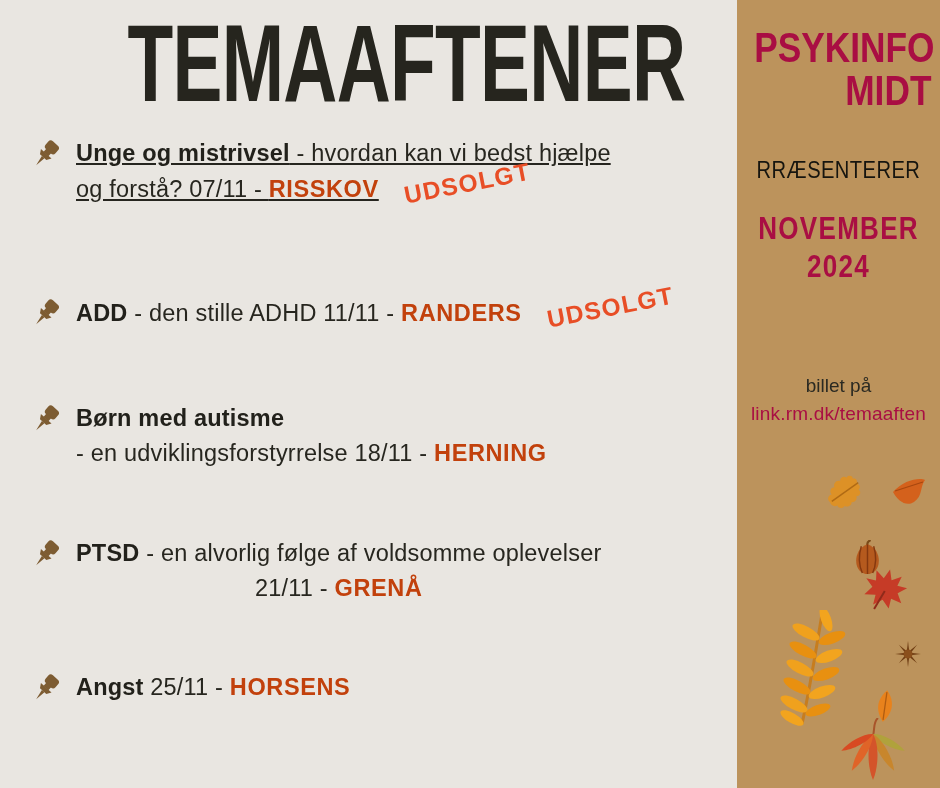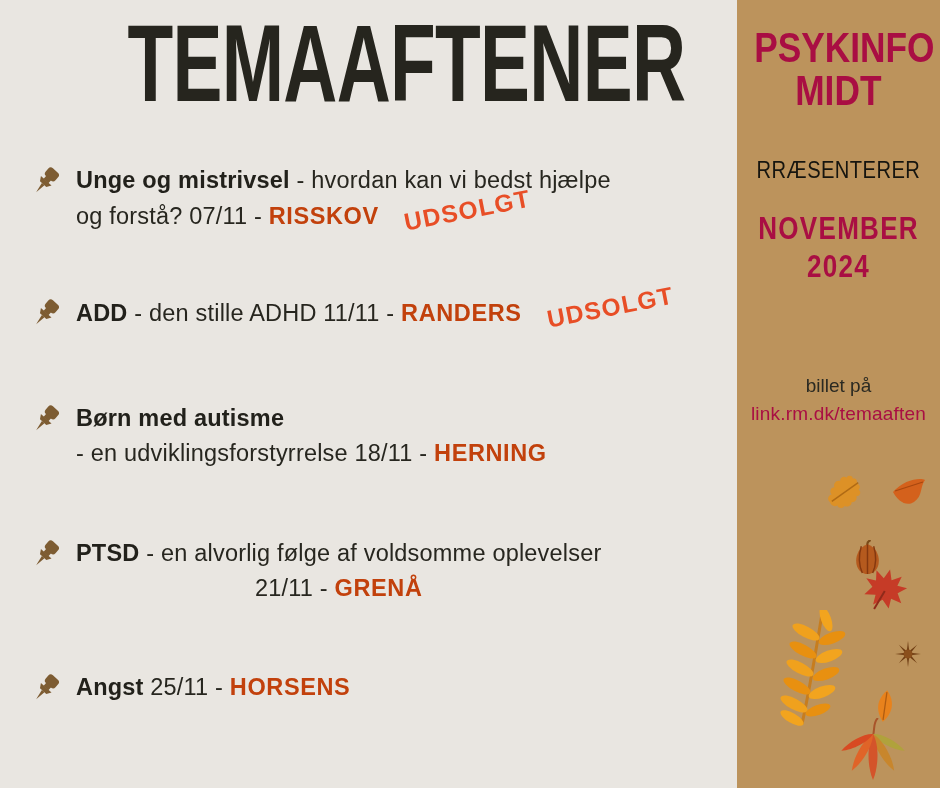--- a/index.html
+++ b/index.html
@@ -18,28 +18,28 @@
   .event{position:absolute;left:28px;display:flex;gap:13px;align-items:flex-start;}
   .event .pin{flex:0 0 auto;margin-top:1px;}
   .event .pin svg{width:35px;height:35px;display:block;}
   .event-text{font-size:23.5px;line-height:35px;color:#27261f;letter-spacing:.2px;white-space:nowrap;}
   .event-text b{font-weight:700;color:#22211b;}
   .loc{font-weight:700;color:#c2410c;letter-spacing:.6px;}
   .soldout{
     display:inline-block;font-weight:700;color:#e84e26;font-size:24.5px;letter-spacing:1.2px;
     transform:rotate(-11deg) translateY(7px);transform-origin:left center;margin-left:24px;
   }
-  .ev1{top:163px;} .ev2{top:295px;} .ev3{top:401px;} .ev4{top:536px;text-align:center;} .ev5{top:670px;}
+  .ev1{top:136px;text-decoration:underline;} .ev2{top:295px;} .ev3{top:401px;} .ev4{top:536px;text-align:center;} .ev5{top:670px;}
   
   .sidebar{
     position:absolute;left:737px;top:0;width:203px;height:788px;background:#bc935c;
     text-align:center;overflow:hidden;
   }
   .condense-s{display:inline-block;transform:scaleX(0.84);transform-origin:center;white-space:nowrap;}
-  .org{margin-top:26px;font-size:42px;font-weight:700;color:#a90e43;line-height:43px;}
+  .org{margin-top:26px;font-size:42px;font-weight:700;color:#a90e43;line-height:43px;text-align:right;}
   .presents{margin-top:46px;font-size:24px;font-weight:400;color:#16150f;letter-spacing:.5px;line-height:24px;}
   .month{margin-top:28px;font-size:31px;font-weight:700;color:#a90e43;line-height:38px;letter-spacing:1.5px;}
   .cta{margin-top:58px;font-size:19px;line-height:28px;color:#2b2a22;}
   .cta-link{display:block;font-size:19px;line-height:28px;color:#a90e43;text-decoration:none;letter-spacing:.2px;}
   .deco{position:absolute;}
   .deco svg{display:block;}
 </style>
 </head>
 <body>
 

